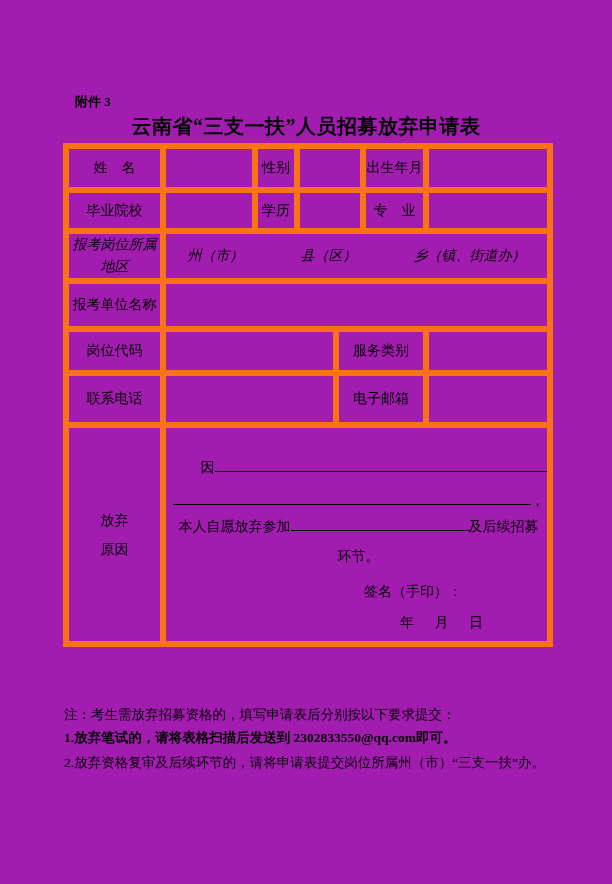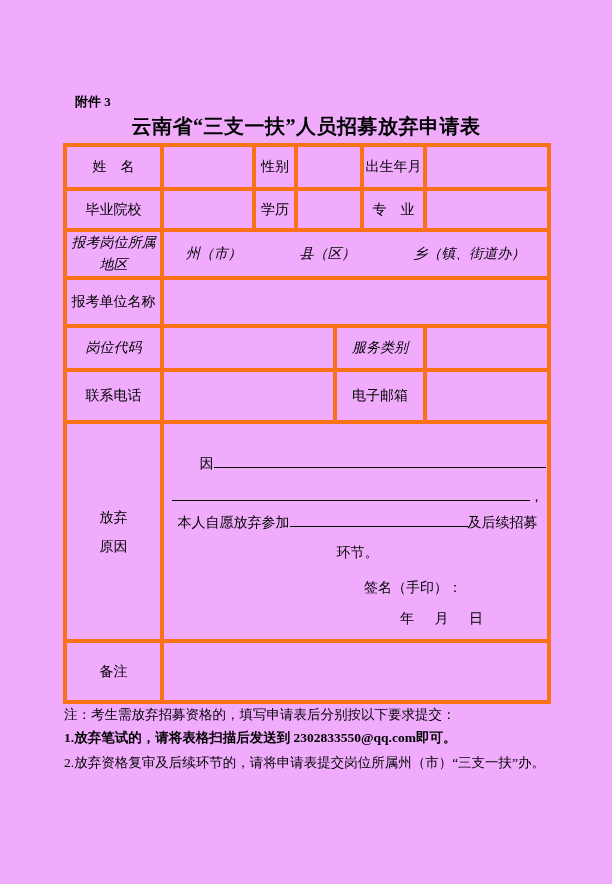--- a/index.html
+++ b/index.html
@@ -1,20 +1,20 @@
 <!DOCTYPE html>
 <html><head>
 <meta charset="utf-8">
 <style>
   html, body { margin: 0; padding: 0; background: #ffffff; }
   .page {
     position: relative;
     width: 612px;
     height: 884px;
-    background: #f0abfc;
+    background: #a21caf;
     color: #000000;
     font-family: "Liberation Serif", "DejaVu Serif", serif;
     overflow: hidden;
   }
   .attachment {
     position: absolute;
     left: 75px;
     top: 93px;
     font-size: 13px;
     font-weight: bold;
@@ -31,32 +31,32 @@
   }
   table.form {
     position: absolute;
     left: 63px;
     top: 143px;
     width: 484px;
     border-collapse: collapse;
     table-layout: fixed;
   }
   table.form td {
-    border: 4px solid #f97316;
+    border: 6px solid #f97316;
     font-size: 14px;
     text-align: center;
     vertical-align: middle;
     padding: 0;
     overflow: hidden;
   }
   tr.r1 { height: 44px; }
   tr.r2 { height: 41px; }
   tr.r3 { height: 42px; font-style: italic; }
   tr.r4 { height: 48px; }
-  tr.r5 { height: 44px; font-style: italic; }
+  tr.r5 { height: 44px; }
   tr.r6 { height: 52px; }
   tr.r7 { height: 219px; }
   tr.r8 { height: 61px; }
   .two-line div { line-height: 22px; }
   .reason-label div { line-height: 29px; }
   .region-flex {
     display: flex;
     justify-content: space-around;
     align-items: center;
     padding: 0 14px;
@@ -180,24 +180,20 @@
           </div>
           <div class="rline rl4">环节。</div>
           <div class="rline rsig">签名（手印）：</div>
           <div class="rline rdate">
             <span>年</span>
             <span>月</span>
             <span>日</span>
           </div>
         </td>
       </tr>
-      <tr class="r8">
-        <td>备注</td>
-        <td colspan="6"></td>
-      </tr>
     </tbody>
   </table>
 
   <div class="note note-intro">注：考生需放弃招募资格的，填写申请表后分别按以下要求提交：</div>
   <div class="note note-1">1.放弃笔试的，请将表格扫描后发送到 2302833550@qq.com即可。</div>
   <div class="note note-2">2.放弃资格复审及后续环节的，请将申请表提交岗位所属州（市）“三支一扶”办。</div>
 
 </div>
 
 </body></html>

